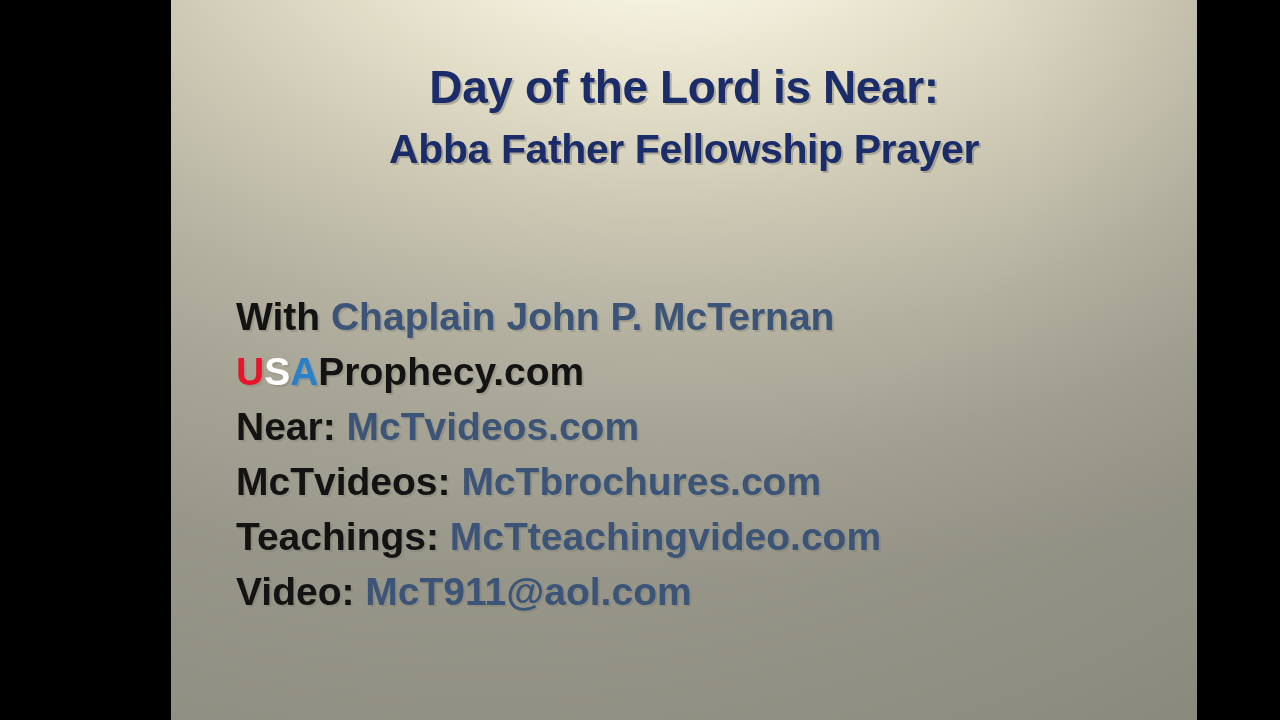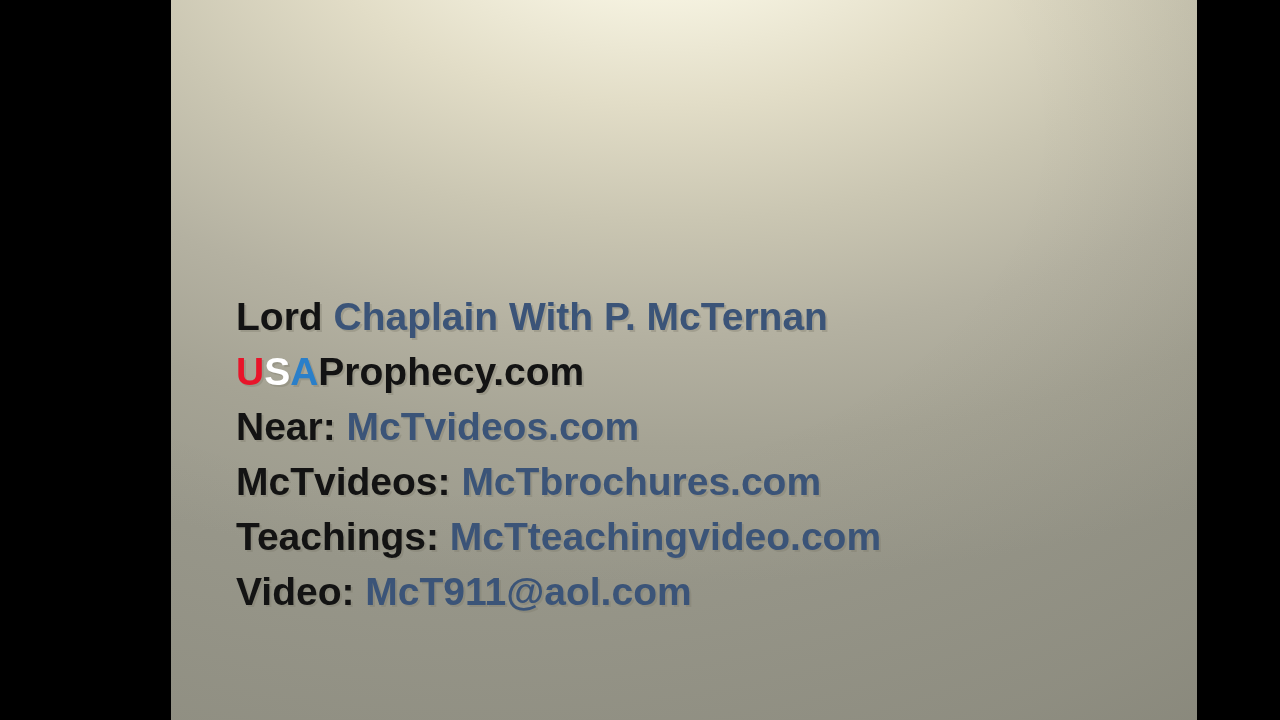--- a/index.html
+++ b/index.html
@@ -107,25 +107,29 @@
 </head>
 <body>
 
 <div id="slide-root">
 
   <div class="pillarbox left"></div>
   <div class="pillarbox right"></div>
 
   <div id="slide-canvas">
 
+    <div id="title-block">
+      <div class="title-line" id="title-line-1">Day of the Lord is Near:</div>
+      <div class="title-line" id="title-line-2">Abba Father Fellowship Prayer</div>
+    </div>
 
     <div id="body-block">
 
       <div class="body-line">
-        <span class="lbl">Lord </span><span class="link">Chaplain With P. McTernan</span>
+        <span class="lbl">With </span><span class="link">Chaplain John P. McTernan</span>
       </div>
 
       <div class="body-line">
         <span class="u-red">U</span><span class="s-white">S</span><span class="a-blue">A</span><span class="plain-black">Prophecy.com</span>
       </div>
 
 
       <div class="body-line">
         <span class="lbl">Near: </span><span class="link">McTvideos.com</span>
       </div>

